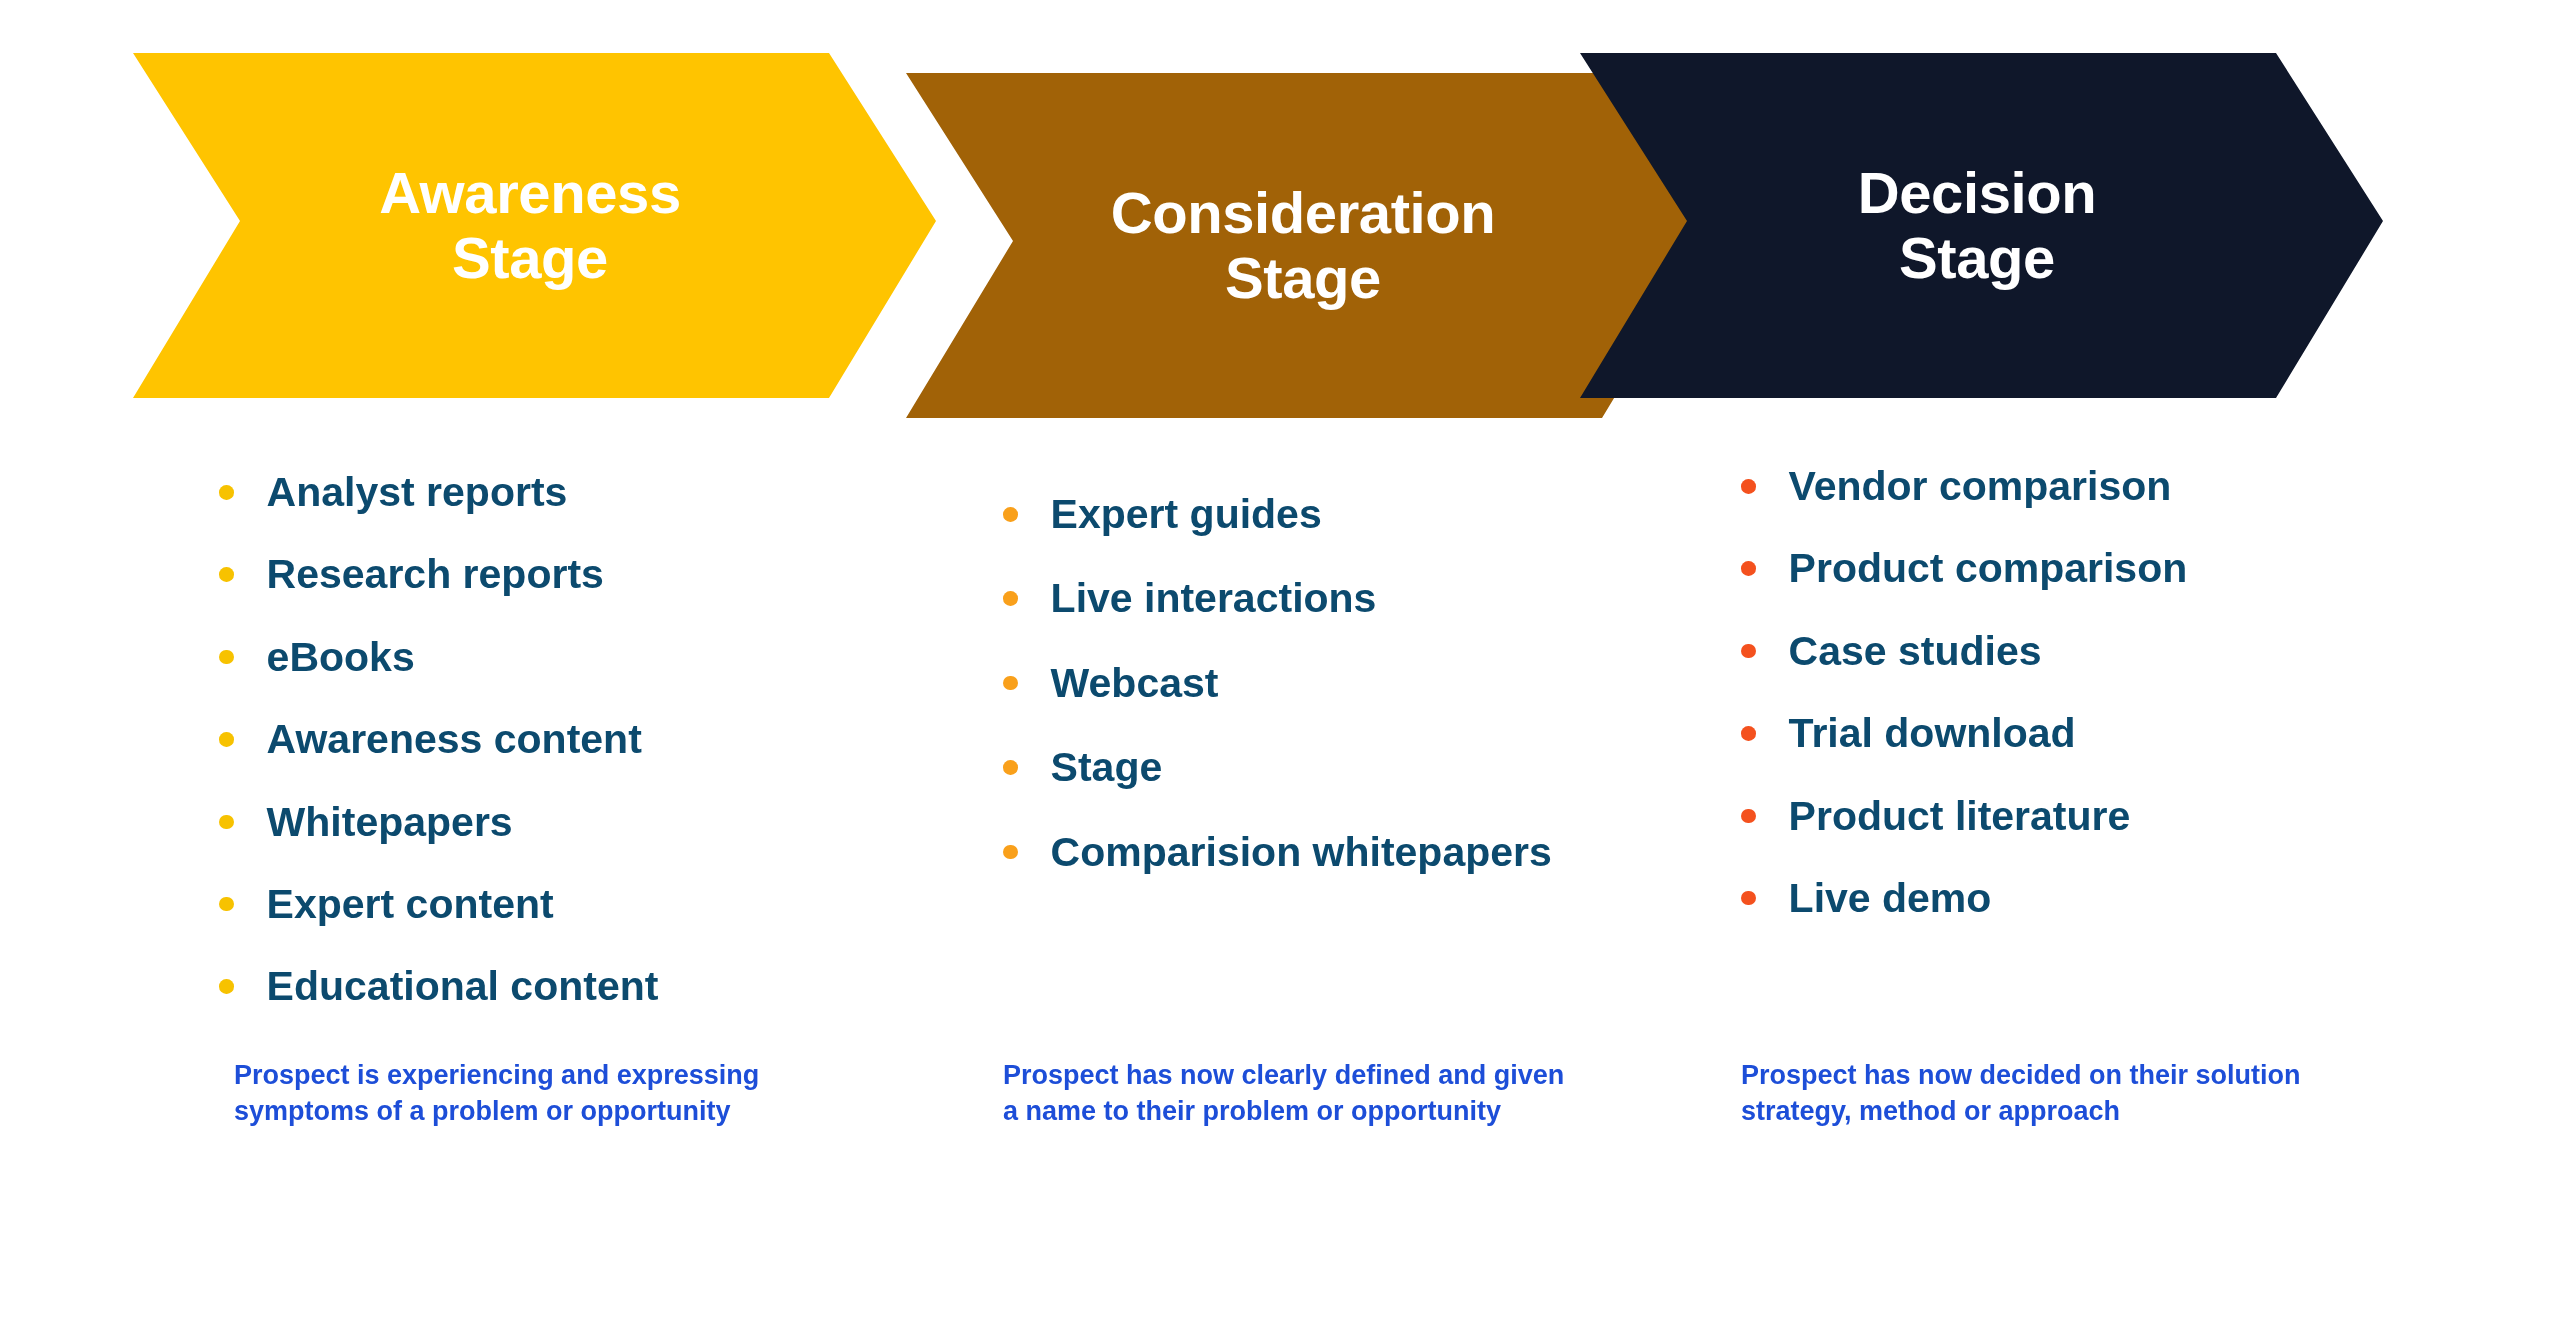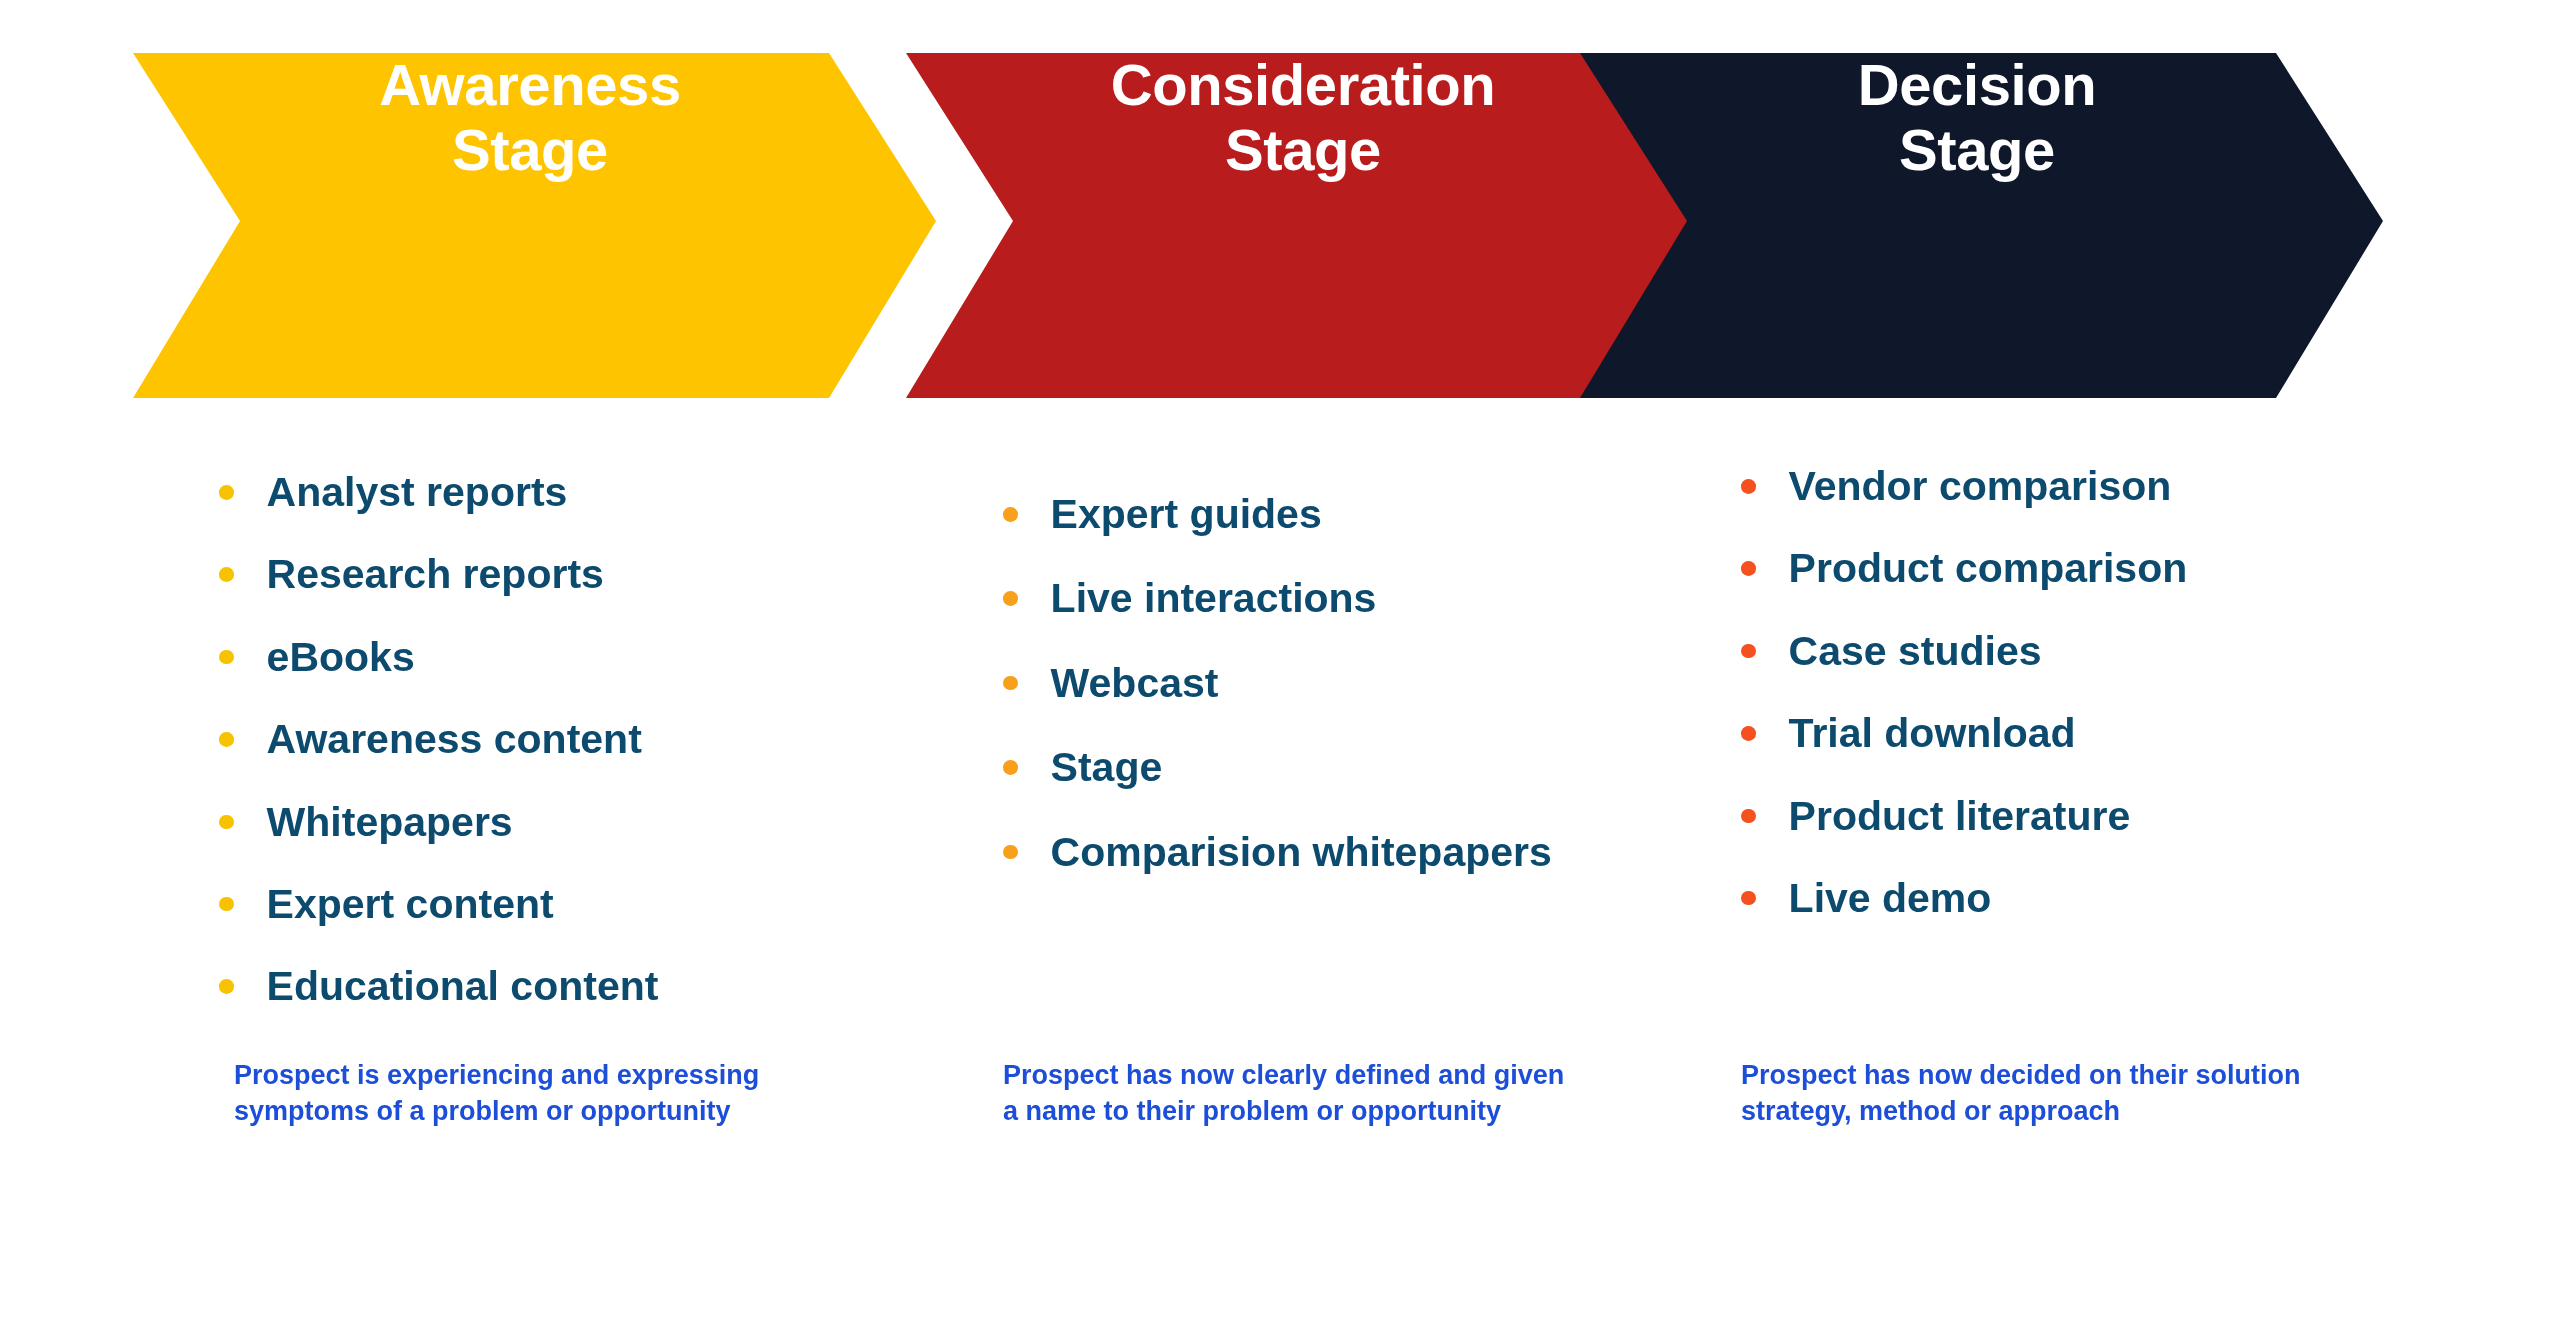--- a/index.html
+++ b/index.html
@@ -21,20 +21,21 @@
     left: 0;
     top: 0;
     width: 2576px;
     height: 429px;
   }
   .chevron {
     position: absolute;
     top: 53px;
     height: 345px;
     display: flex;
+    align-items: center;
     justify-content: center;
     box-sizing: border-box;
   }
   .chevron-title {
     color: #ffffff;
     font-weight: bold;
     font-size: 58px;
     line-height: 1.12;
     text-align: center;
     white-space: pre-line;
@@ -45,24 +46,25 @@
     left: 133px;
     width: 803px;
     background: #FFC400;
     clip-path: polygon(0 0, 696px 0, 803px 168px, 696px 345px, 0 345px, 107px 168px);
     padding-left: 103px;
     padding-right: 112px;
   }
   #chevron-consideration {
     left: 906px;
     width: 803px;
-    background: #b91c1c;
+    background: #a16207;
     clip-path: polygon(0 0, 696px 0, 803px 168px, 696px 345px, 0 345px, 107px 168px);
     padding-left: 103px;
     padding-right: 112px;
+    margin-top: 20px;
   }
   #chevron-decision {
     left: 1580px;
     width: 803px;
     background: #0f172a;
     clip-path: polygon(0 0, 696px 0, 803px 168px, 696px 345px, 0 345px, 107px 168px);
     padding-left: 103px;
     padding-right: 112px;
   }
 

